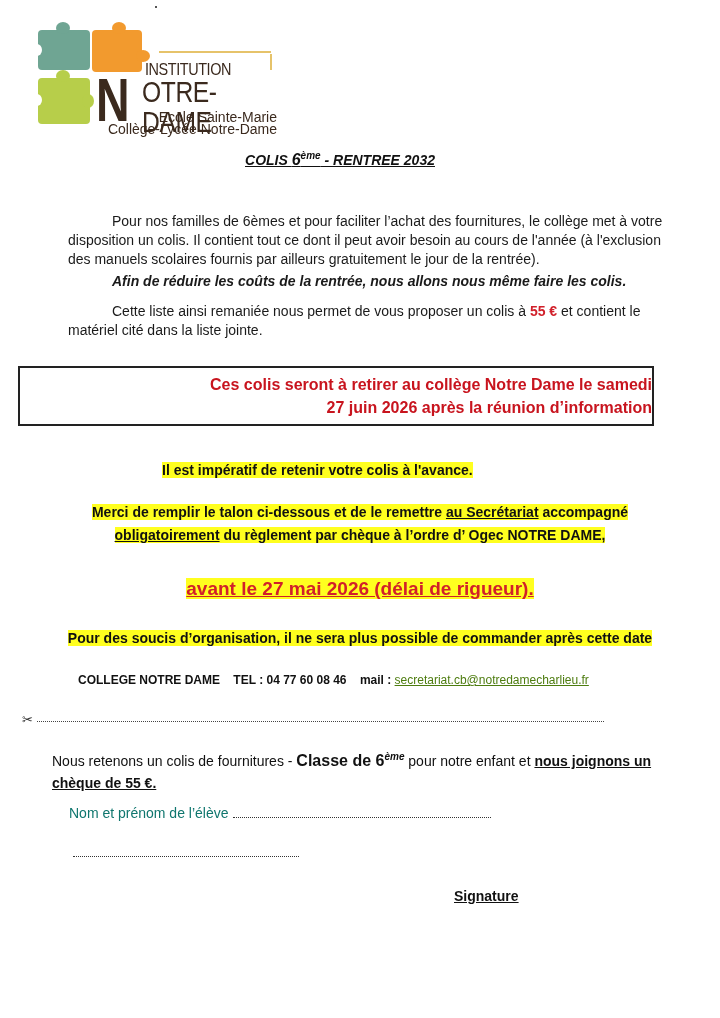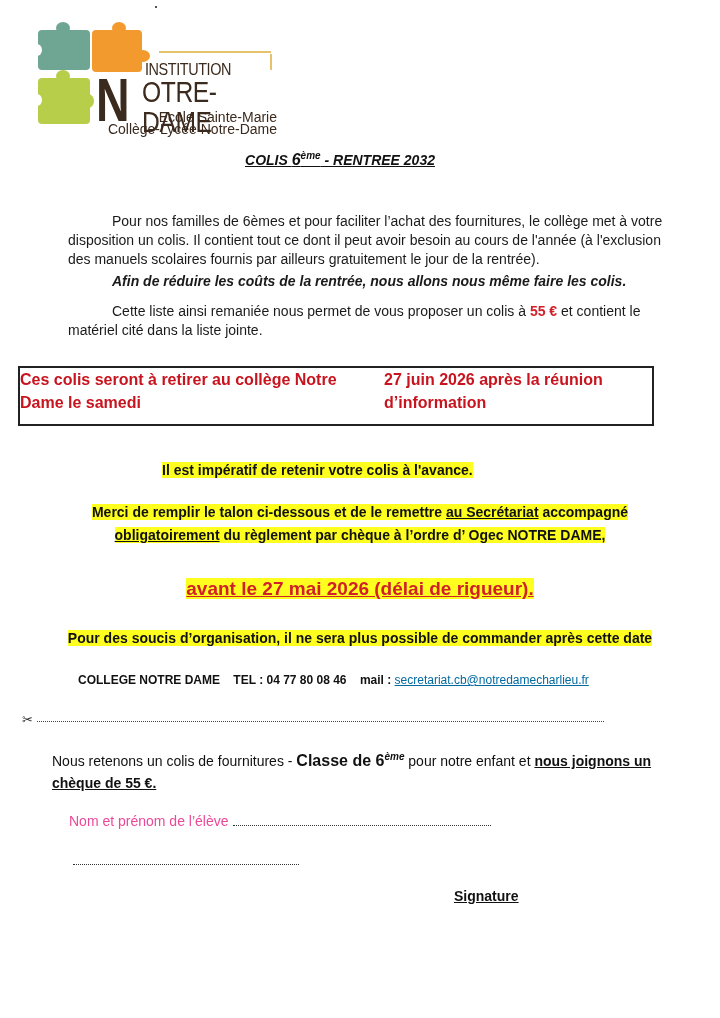--- a/index.html
+++ b/index.html
@@ -26,46 +26,46 @@
   .title { position: absolute; left: 0; width: 680px; top: 150px; text-align: center; font-size: 14px; font-weight: bold; font-style: italic; text-decoration: underline; color: #111; }
   .title sup { font-size: 10px; }
   .title .big6 { font-size: 16px; }
 
   .para { position: absolute; left: 68px; width: 612px; font-size: 14px; line-height: 19px; color: #1a1a1a; }
   .p1 { top: 212px; text-indent: 44px; }
   .p2 { top: 272px; left: 112px; font-weight: bold; font-style: italic; }
   .p3 { top: 302px; text-indent: 44px; }
   .red-bold { color: #d1202a; font-weight: bold; }
 
-  .box { position: absolute; left: 18px; top: 366px; width: 632px; height: 56px; border: 2px solid #222; display: flex; flex-direction: row; align-items: flex-start; justify-content: center; }
+  .box { position: absolute; left: 18px; top: 366px; width: 632px; height: 56px; border: 2px solid #222; display: flex; flex-direction: column; align-items: flex-end; justify-content: center; }
   .box div { font-family: "Liberation Sans", sans-serif; font-weight: bold; font-size: 16px; line-height: 23px; color: #c8141e; }
 
   .hl { background: #ffff1f; font-weight: bold; color: #111; }
   .line { position: absolute; left: 0; width: 720px; text-align: center; font-size: 14px; }
   .l1 { top: 462px; left: 162px; width: auto; text-align: left; }
   .l2 { top: 504px; }
   .l3 { top: 527px; }
   .l4 { top: 578px; font-size: 19px; }
   .l4 .hl { color: #d1202a; text-decoration: underline; }
   .l5 { top: 630px; }
   .u { text-decoration: underline; }
 
   .contact { position: absolute; left: 78px; top: 673px; font-size: 12px; font-weight: bold; color: #111; white-space: pre; }
-  .contact a { color: #0369a1; text-decoration: underline; font-weight: normal; }
+  .contact a { color: #4d7c0f; text-decoration: underline; font-weight: normal; }
 
   .cut { position: absolute; left: 22px; top: 714px; width: 582px; height: 10px; display: flex; align-items: center; }
   .cut .sc { font-size: 13px; color: #333; margin-right: 4px; }
   .cut .dots { flex: 1; border-bottom: 1px dotted #444; height: 5px; }
 
   .form1 { position: absolute; left: 52px; top: 746px; width: 640px; font-size: 14px; line-height: 22px; color: #111; }
   .form1 .cls { font-weight: bold; font-size: 16px; }
   .form1 .cls sup { font-size: 10px; font-style: italic; }
   .form1 .join { font-weight: bold; text-decoration: underline; }
 
-  .field { position: absolute; left: 69px; font-size: 14px; color: #ec4899; white-space: nowrap; margin-top: 8px; }
+  .field { position: absolute; left: 69px; font-size: 14px; color: #0f766e; white-space: nowrap; }
   .f1 { top: 805px; }
   .f2 { top: 844px; }
   .field .dotline { display: inline-block; width: 258px; border-bottom: 1px dotted #333; height: 10px; margin-left: 4px; }
   .f2 .dotline { width: 226px; }
 
   .signature { position: absolute; left: 454px; top: 888px; font-size: 14px; font-weight: bold; text-decoration: underline; color: #111; }
 </style>
 </head>
 <body>
 
@@ -106,21 +106,21 @@
   <div>Ces colis seront à retirer au collège Notre Dame  le samedi</div>
   <div>27 juin 2026 après la réunion d’information</div>
 </div>
 
 <div class="line l1"><span class="hl">Il est impératif de retenir votre colis à l'avance.</span></div>
 <div class="line l2"><span class="hl"><span>Merci de remplir le talon ci-dessous et de le remettre </span><span class="u">au Secrétariat</span><span> accompagné</span></span></div>
 <div class="line l3"><span class="hl"><span class="u">obligatoirement</span><span> du règlement par chèque à l’ordre d’ Ogec NOTRE DAME,</span></span></div>
 <div class="line l4"><span class="hl">avant le 27 mai 2026 (délai de rigueur).</span></div>
 <div class="line l5"><span class="hl">Pour des soucis d’organisation, il ne sera plus possible de commander après cette date</span></div>
 
-<div class="contact"><span>COLLEGE NOTRE DAME</span>    <span>TEL : 04 77 80 08 46</span>    <span>mail : </span><a>secretariat.cb@notredamecharlieu.fr</a></div>
+<div class="contact"><span>COLLEGE NOTRE DAME</span>    <span>TEL : 04 77 60 08 46</span>    <span>mail : </span><a>secretariat.cb@notredamecharlieu.fr</a></div>
 
 <div class="cut">
   <span class="sc">✂</span>
   <span class="dots"></span>
 </div>
 
 <div class="form1">
   <span>Nous retenons un colis de fournitures - </span><span class="cls"><span>Classe de 6</span><sup>ème</sup></span><span> pour notre enfant et </span><span class="join">nous joignons un chèque de 55 €.</span>
 </div>
 

